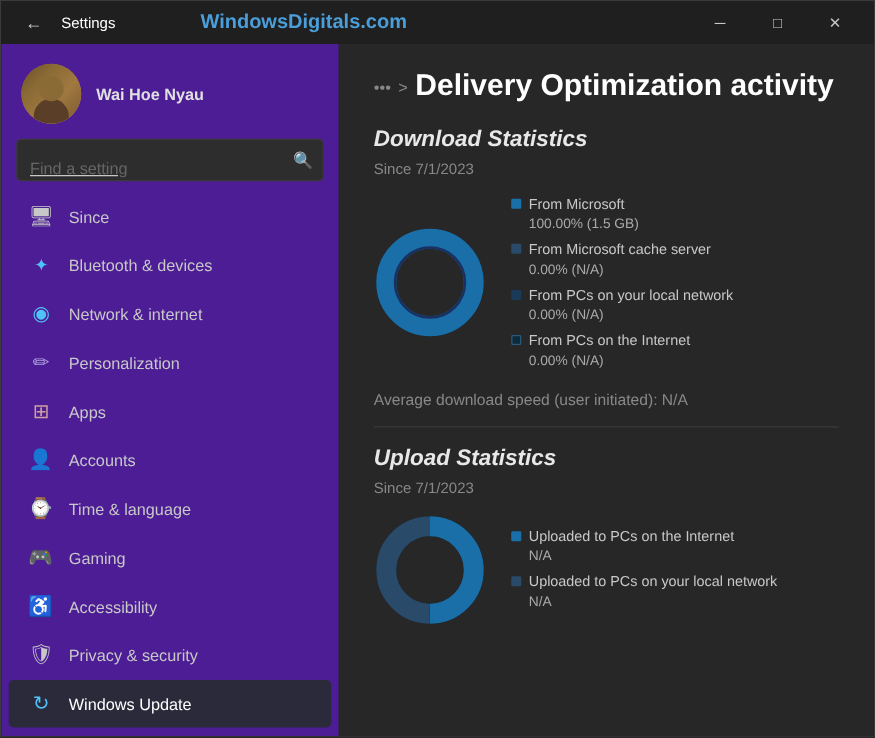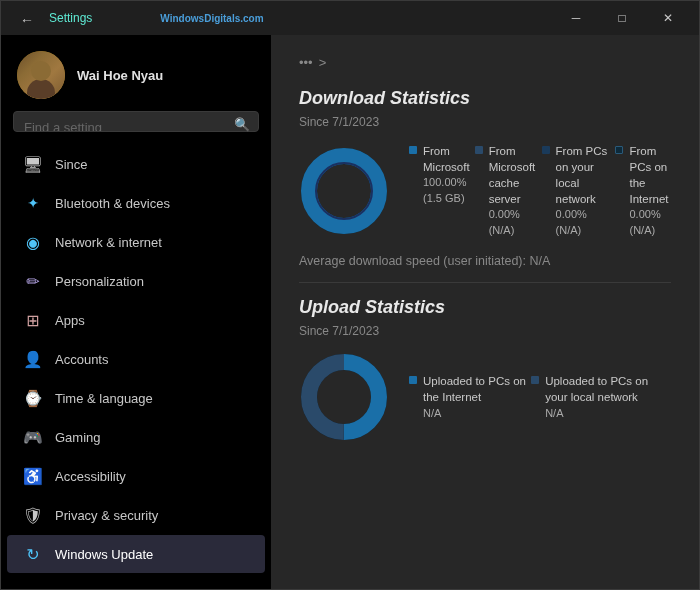--- a/index.html
+++ b/index.html
@@ -32,24 +32,24 @@
       padding: 0 8px 0 12px;
       flex-shrink: 0;
     }
     .titlebar-left {
       display: flex;
       align-items: center;
       gap: 8px;
     }
     .titlebar-title {
       font-size: 12px;
-      color: #5eead4;
+      color: #ffffff;
     }
     .titlebar-watermark {
-      font-size: 10px;
+      font-size: 16px;
       color: #4a9eda;
       font-weight: bold;
       margin-left: 60px;
     }
     .titlebar-controls {
       display: flex;
       gap: 0;
     }
     .titlebar-btn {
       width: 46px;
@@ -67,21 +67,21 @@
     
     .main-area {
       display: flex;
       flex: 1;
       overflow: hidden;
     }
 
     
     .sidebar {
       width: 270px;
-      background: #000000;
+      background: #4c1d95;
       display: flex;
       flex-direction: column;
       flex-shrink: 0;
       overflow-y: auto;
     }
     .sidebar::-webkit-scrollbar { width: 4px; }
     .sidebar::-webkit-scrollbar-thumb { background: #444; border-radius: 2px; }
 
     
     .user-profile {
@@ -140,28 +140,29 @@
       color: #e0e0e0;
     }
 
     
     .search-box {
       margin: 0 12px 8px 12px;
       position: relative;
     }
     .search-input {
       width: 100%;
-      height: 21px;
+      height: 34px;
       background: #2d2d2d;
       border: 1px solid #3a3a3a;
       border-radius: 4px;
       padding: 12px 32px 0 10px;
       font-size: 13px;
       color: #c8c8c8;
       outline: none;
+      text-decoration: underline;
     }
     .search-input::placeholder { color: #666; }
     .search-icon-btn {
       position: absolute;
       right: 8px;
       top: 50%;
       transform: translateY(-50%);
       color: #888;
       font-size: 13px;
       background: none;
@@ -237,21 +238,21 @@
       gap: 20px;
       margin-bottom: 16px;
     }
     .donut-container {
       width: 90px;
       height: 90px;
       flex-shrink: 0;
     }
     .legend-items {
       display: flex;
-      flex-direction: row;
+      flex-direction: column;
       gap: 5px;
     }
     .legend-item {
       display: flex;
       align-items: flex-start;
       gap: 6px;
       font-size: 11.5px;
       color: #c8c8c8;
     }
     .legend-dot {
@@ -359,20 +360,21 @@
           <span>Windows Update</span>
         </div>
       </div>
     </div>
 
     <div class="content">
 
       <div class="breadcrumb">
         <span>•••</span>
         <span>&gt;</span>
+        <span class="page-title">Delivery Optimization activity</span>
       </div>
 
       <div>
         <div class="section-title">Download Statistics</div>
         <div class="since-label">Since 7/1/2023</div>
 
         <div class="stats-row">
 
           <div class="donut-container">
             <svg width="90" height="90" viewBox="0 0 90 90">

